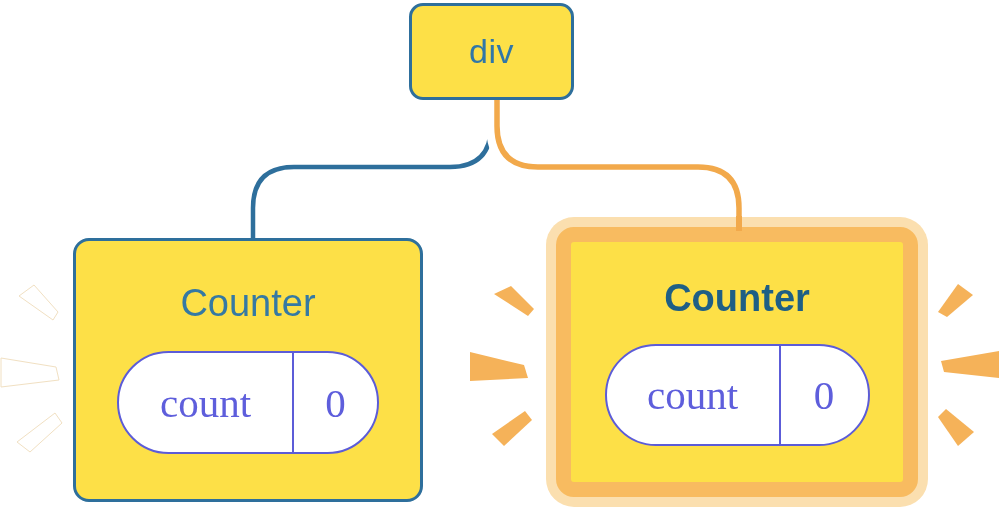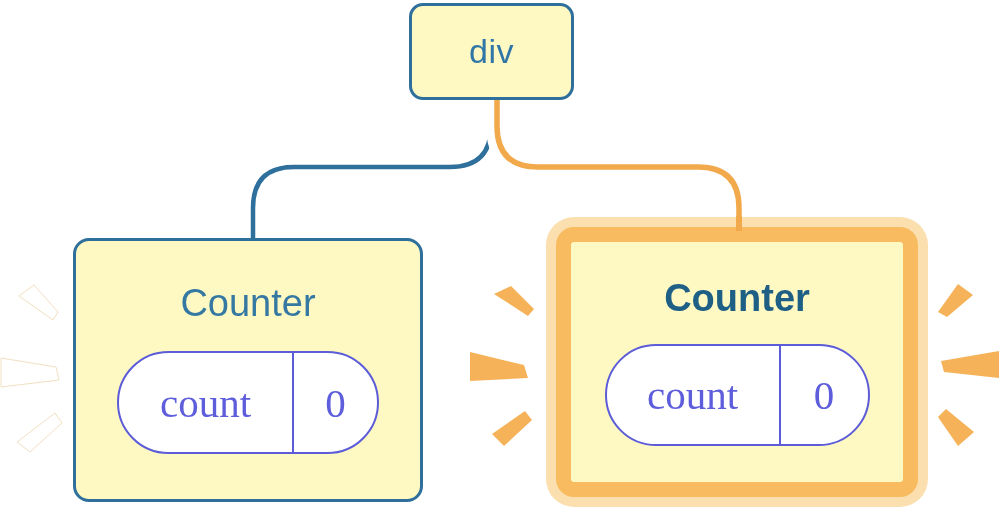--- a/index.html
+++ b/index.html
@@ -2,21 +2,21 @@
 <html><head>
 <meta charset="utf-8">
 <style>
   html,body{margin:0;padding:0;background:#ffffff;}
   .stage{
     position:relative;width:999px;height:515px;overflow:hidden;
     font-family:"Liberation Sans","DejaVu Sans",sans-serif;
     background:#ffffff;
   }
   svg.wires{position:absolute;left:0;top:0;z-index:1;}
-  .node{position:absolute;background:#fef9c3;box-sizing:border-box;}
+  .node{position:absolute;background:#fde047;box-sizing:border-box;}
   .root-node{
     left:409px;top:3px;width:165px;height:97px;z-index:2;
     border:3px solid #2E6F9C;border-radius:14px;
     display:flex;align-items:center;justify-content:center;
     font-size:34px;color:#3077A8;letter-spacing:.5px;
   }
   .counter-node{z-index:2;display:flex;flex-direction:column;align-items:center;}
   .counter-left{
     left:73px;top:238px;width:350px;height:264px;
     border:3px solid #2E6F9C;border-radius:16px;padding-top:38px;

